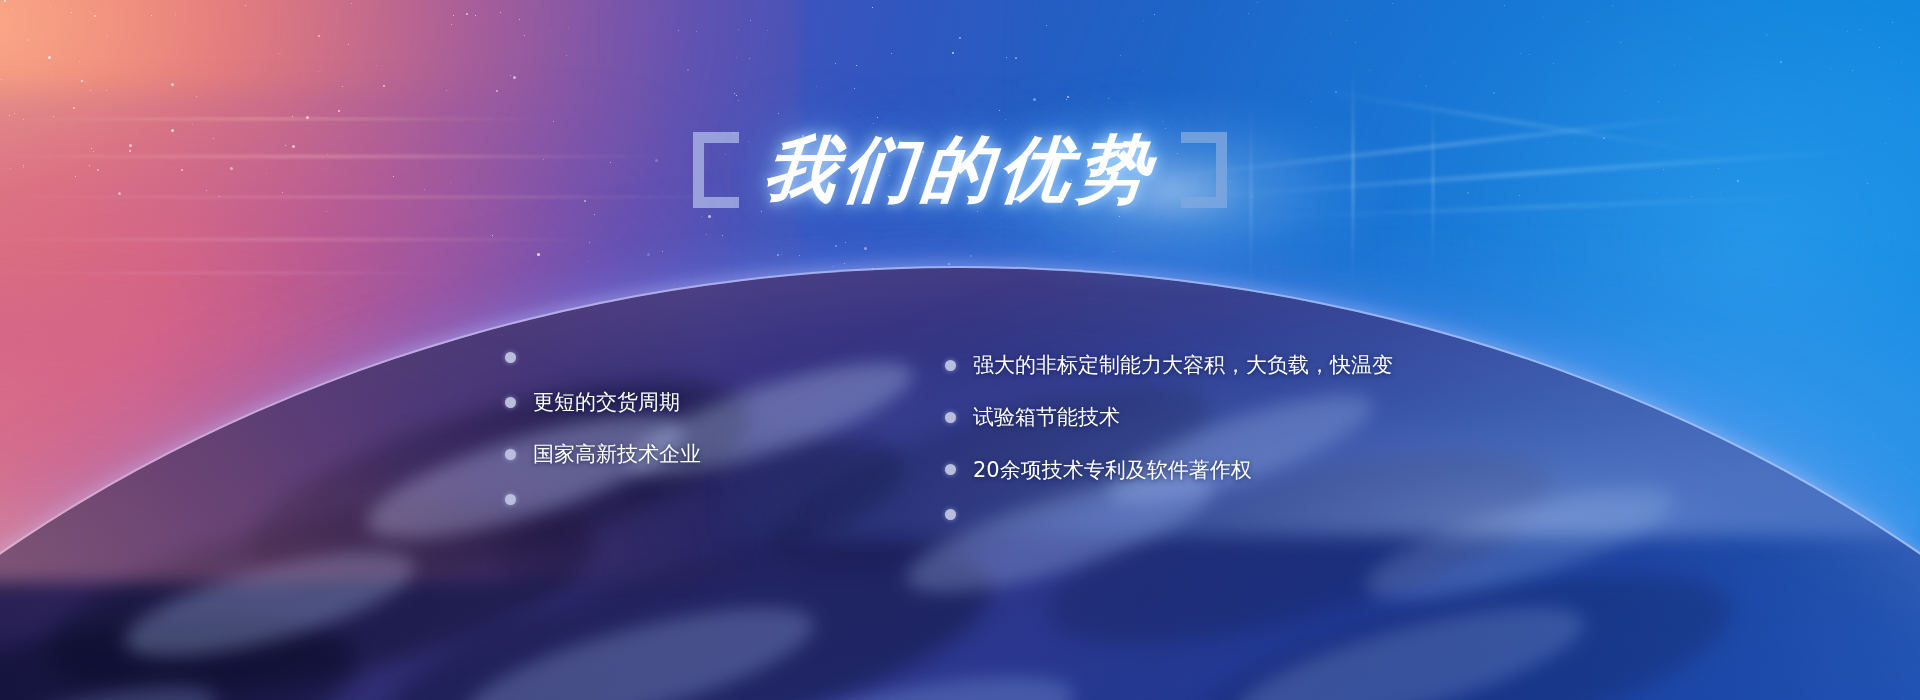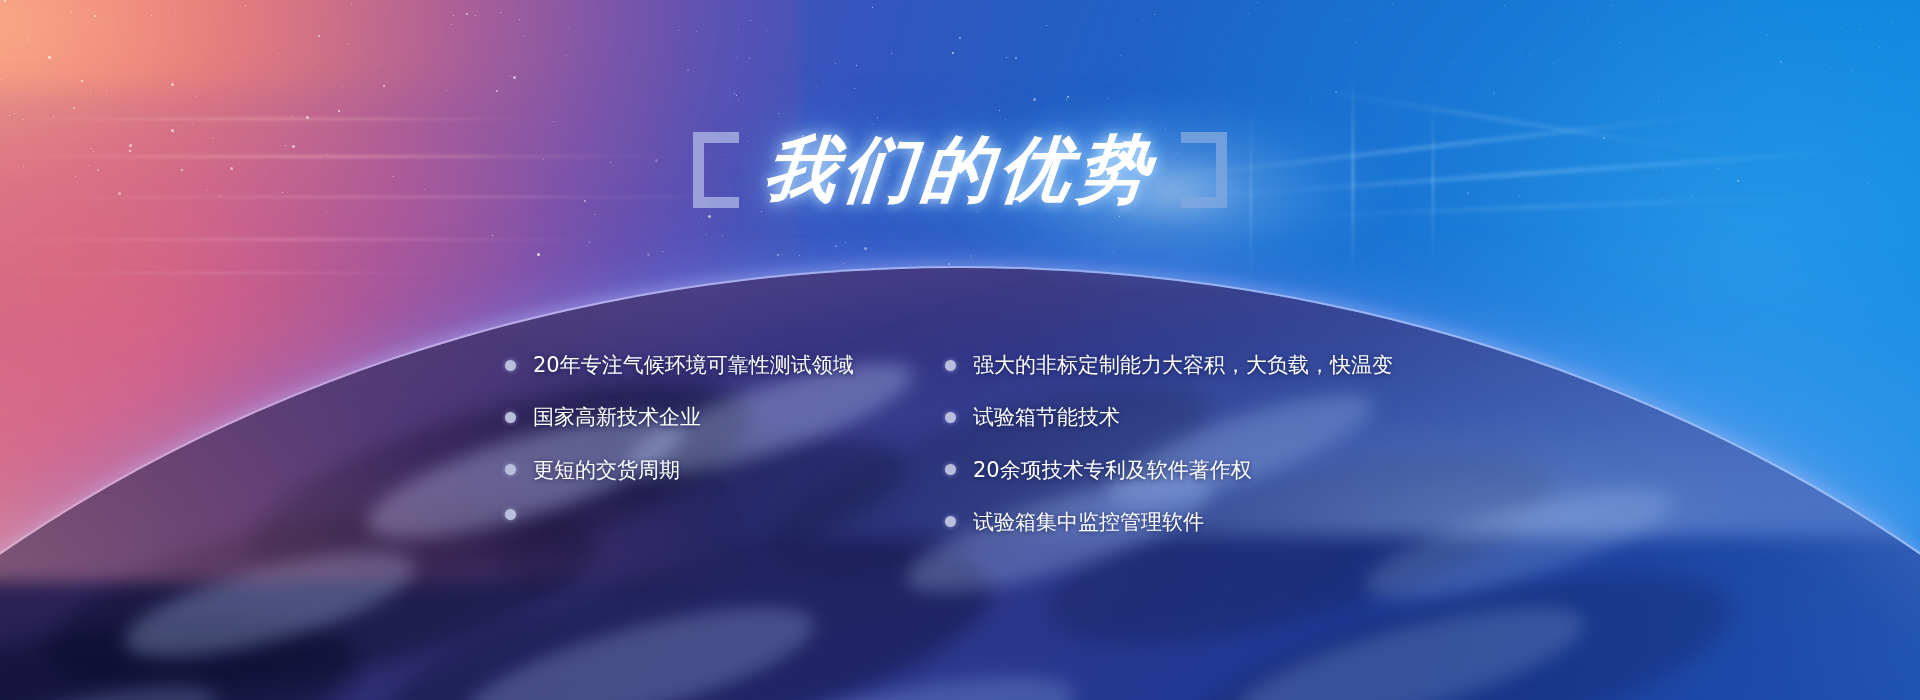--- a/index.html
+++ b/index.html
@@ -502,48 +502,46 @@
     <span class="bracket left"></span>
     <span class="title">我们的优势</span>
     <span class="bracket right"></span>
   </div>
 
   <div class="lists">
 
     <div class="col left">
       <div class="item">
         <span class="dot"></span>
-        <span class="item-text">20年专注气候环境可靠性测试领域</span>
+      </div>
+      <div class="item">
+        <span class="dot"></span>
+        <span class="item-text">更短的交货周期</span>
       </div>
       <div class="item">
         <span class="dot"></span>
         <span class="item-text">国家高新技术企业</span>
       </div>
       <div class="item">
         <span class="dot"></span>
-        <span class="item-text">更短的交货周期</span>
-      </div>
-      <div class="item">
-        <span class="dot"></span>
       </div>
     </div>
 
     <div class="col right">
       <div class="item">
         <span class="dot"></span>
         <span class="item-text">强大的非标定制能力大容积，大负载，快温变</span>
       </div>
       <div class="item">
         <span class="dot"></span>
         <span class="item-text">试验箱节能技术</span>
       </div>
       <div class="item">
         <span class="dot"></span>
         <span class="item-text">20余项技术专利及软件著作权</span>
       </div>
       <div class="item">
         <span class="dot"></span>
-        <span class="item-text">试验箱集中监控管理软件</span>
       </div>
     </div>
 
   </div>
 </div>
 
 </body></html>

